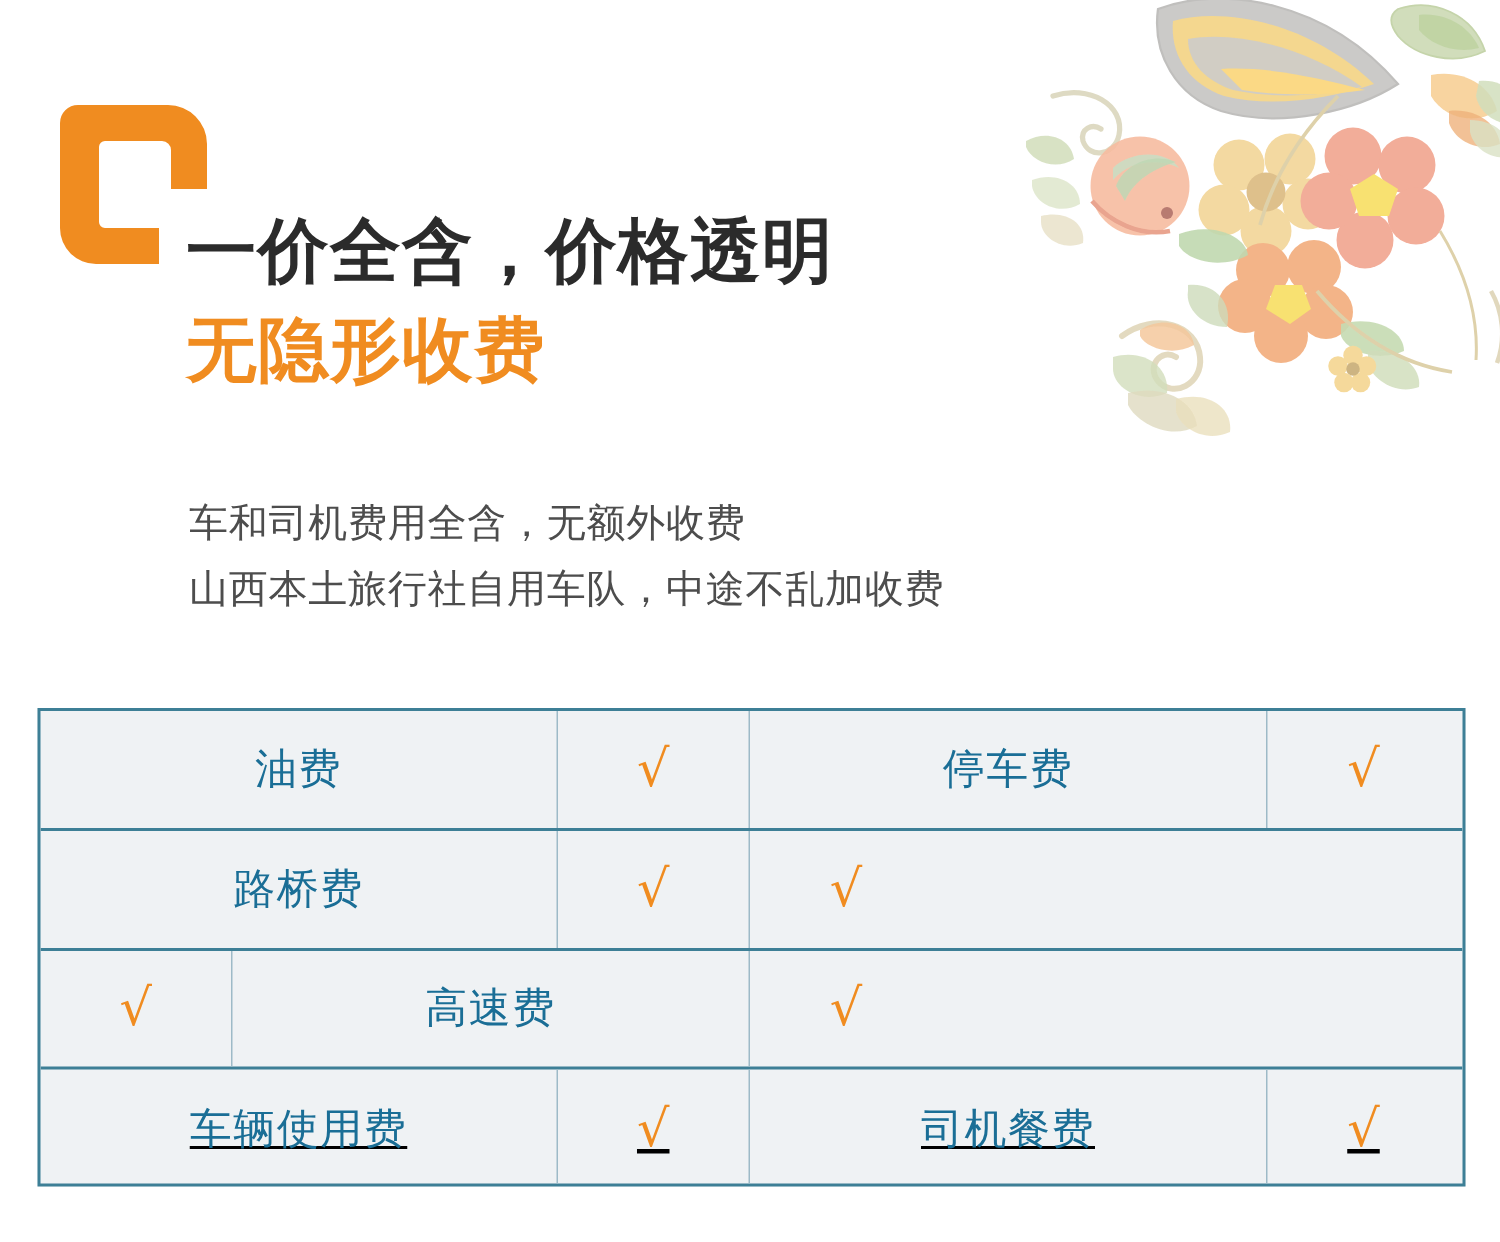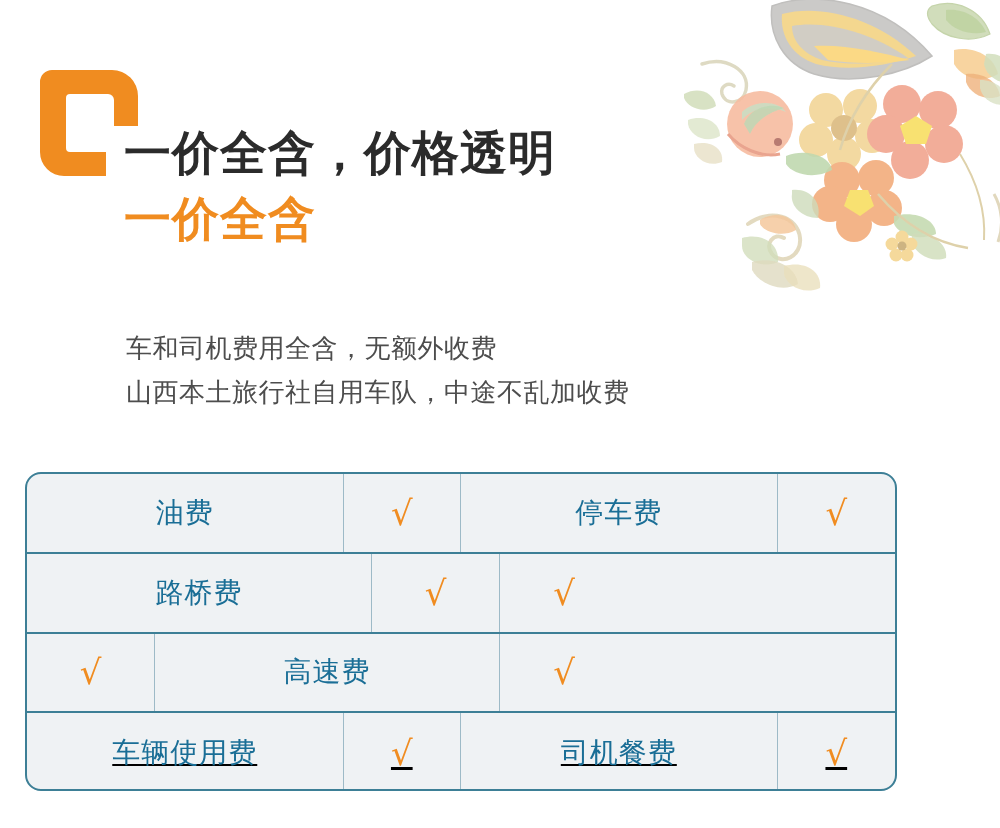--- a/index.html
+++ b/index.html
@@ -31,21 +31,21 @@
     left: 40px;
     top: 68px;
     width: 100px;
     height: 110px;
   }
 
   
   .headline-wrap {
     position: absolute;
     left: 124px;
-    top: 124px;
+    top: 138px;
     width: 640px;
   }
   .headline-main {
     font-size: 47px;
     line-height: 58px;
     font-weight: bold;
     color: #2b2b2b;
     letter-spacing: 1px;
     white-space: nowrap;
   }
@@ -70,24 +70,24 @@
     color: #4d4d4d;
     letter-spacing: 0.5px;
   }
   .body-copy div { white-space: nowrap; }
 
   
   .fee-table {
     position: absolute;
     left: 25px;
     top: 472px;
-    width: 872px;
+    width: 952px;
     height: 319px;
     border: 2px solid #3d7f96;
-    border-radius: 16px;
+    border-radius: 0;
     background: #eff2f4;
     box-sizing: border-box;
     overflow: hidden;
   }
   .fee-row {
     display: flex;
     height: 79.75px;
     box-sizing: border-box;
     border-bottom: 2px solid #3d7f96;
   }
@@ -206,21 +206,21 @@
 
 <div class="logo-bracket">
   <svg viewBox="0 0 100 110" width="100" height="110" xmlns="http://www.w3.org/2000/svg">
     <path d="M12 2 H72 A26 26 0 0 1 98 28 V58 H74 V32 A6 6 0 0 0 68 26 H30 A4 4 0 0 0 26 30 V80
              A4 4 0 0 0 30 84 H66 V108 H24 A24 24 0 0 1 0 84 V14 A12 12 0 0 1 12 2 Z" fill="#f08c20"></path>
   </svg>
 </div>
 
 <div class="headline-wrap">
   <div class="headline-main">一价全含，价格透明</div>
-  <div class="headline-sub">一价全含</div>
+  <div class="headline-sub">无隐形收费</div>
 </div>
 
 <div class="body-copy">
   <div>车和司机费用全含，无额外收费</div>
   <div>山西本土旅行社自用车队，中途不乱加收费</div>
 </div>
 
 <div class="fee-table">
 
   <div class="fee-row">

